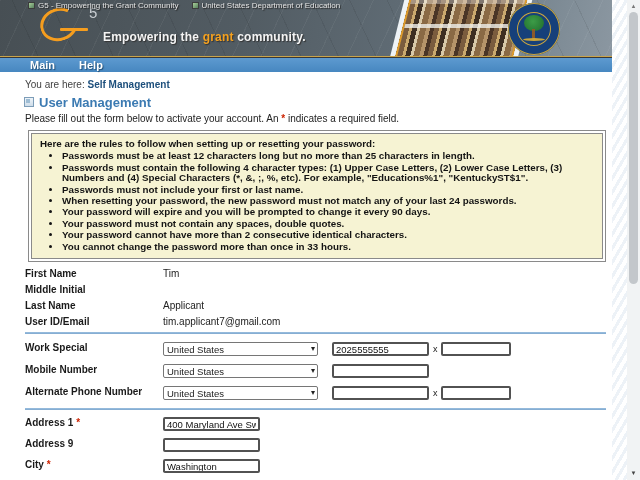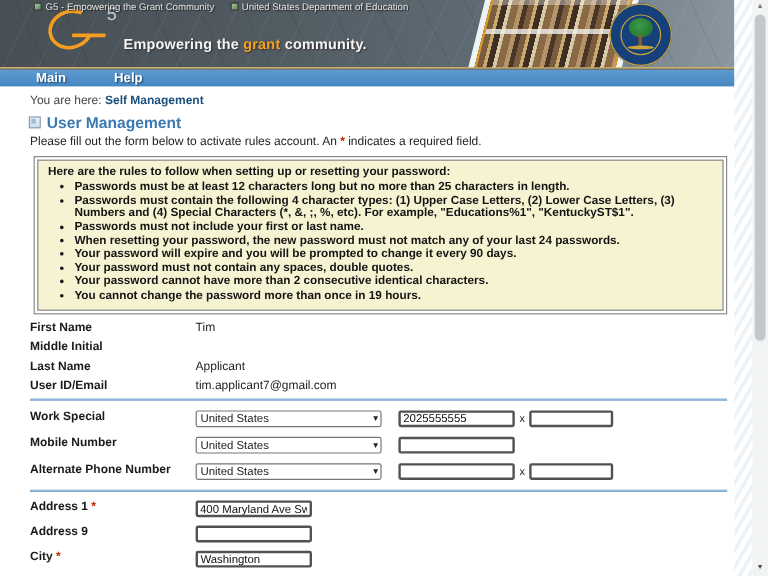--- a/index.html
+++ b/index.html
@@ -55,21 +55,21 @@
     background: #16407a; box-shadow: inset 0 0 0 1px #c9a43e, inset 0 0 0 9px #16407a,
       inset 0 0 0 10px #c9a43e; z-index: 4; }
   .seal .foliage { position: absolute; left: 16px; top: 12px; width: 20px; height: 16px;
     border-radius: 50%; background: radial-gradient(circle at 45% 40%, #3c9c47, #1f6b2c); }
   .seal .trunk { position: absolute; left: 24px; top: 26px; width: 3px; height: 10px; background: #8a5a2a; }
   .seal .mound { position: absolute; left: 15px; top: 35px; width: 22px; height: 3px;
     border-radius: 50%; background: #caa53c; }
 
   
   .navbar { height: 15px; background: linear-gradient(#5d9ad0, #4787c0); display: flex;
-    align-items: center; padding-left: 30px; gap: 40px; border-top: 1px solid #35373a; }
+    align-items: center; padding-left: 30px; gap: 24px; border-top: 1px solid #35373a; }
   .nav-item { color: #fff; font-weight: bold; font-size: 11px; line-height: 14px;
     text-shadow: 1px 1px 1px #1f4c74; cursor: pointer; }
 
   
   .breadcrumb { margin: 7px 0 0 25px; font-size: 10px; line-height: 11px; color: #444; }
   .crumb-link { color: #1d4f7c; font-weight: bold; cursor: pointer; }
   .title-row { margin: 5px 0 0 24px; height: 14px; display: flex; align-items: center; gap: 5px; }
   .pt-icon { width: 10px; height: 10px; border: 1px solid #7d9db8;
     background: linear-gradient(#eef4f9, #cfdde9); position: relative; }
   .pt-icon::after { content: ""; position: absolute; left: 1px; top: 1px; width: 4px; height: 4px;
@@ -154,35 +154,35 @@
       <span>You are here:</span>
       <span class="crumb-link">Self Management</span>
     </div>
 
     <div class="title-row">
       <span class="pt-icon"></span>
       <span class="page-title">User Management</span>
     </div>
 
     <div class="instruction">
-      <span>Please fill out the form below to activate rules account. An </span><span class="star">*</span><span> indicates a required field.</span>
+      <span>Please fill out the form below to activate your account. An </span><span class="star">*</span><span> indicates a required field.</span>
     </div>
 
     <div class="rules-outer">
       <div class="rules-inner">
         <div class="rules-title">Here are the rules to follow when setting up or resetting your password:</div>
         <ul class="rules">
           <li>Passwords must be at least 12 characters long but no more than 25 characters in length.</li>
           <li>Passwords must contain the following 4 character types: (1) Upper Case Letters, (2) Lower Case Letters, (3) Numbers and (4) Special Characters (*, &amp;, ;, %, etc). For example, "Educations%1", "KentuckyST$1".</li>
           <li>Passwords must not include your first or last name.</li>
           <li>When resetting your password, the new password must not match any of your last 24 passwords.</li>
           <li>Your password will expire and you will be prompted to change it every 90 days.</li>
           <li>Your password must not contain any spaces, double quotes.</li>
           <li>Your password cannot have more than 2 consecutive identical characters.</li>
-          <li>You cannot change the password more than once in 19 hours.</li>
+          <li>You cannot change the password more than once in 33 hours.</li>
         </ul>
       </div>
     </div>
 
     <div class="prof">
       <div class="row prof-row">
         <span class="flabel">First Name</span>
         <span class="pvalue">Tim</span>
       </div>
       <div class="row prof-row">

